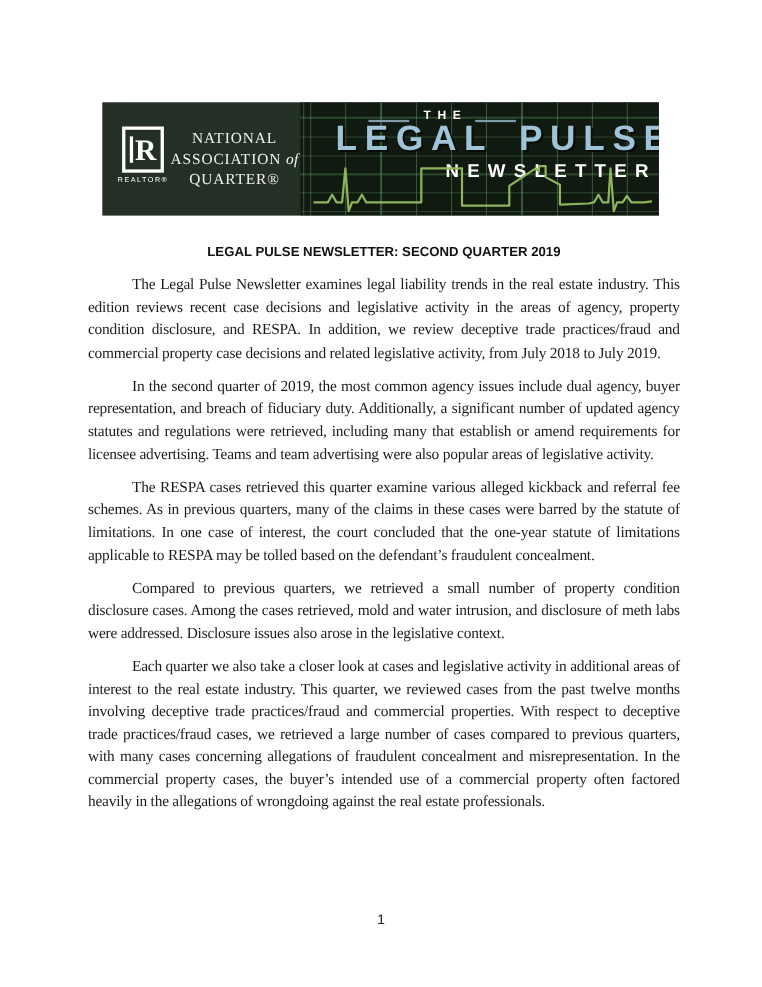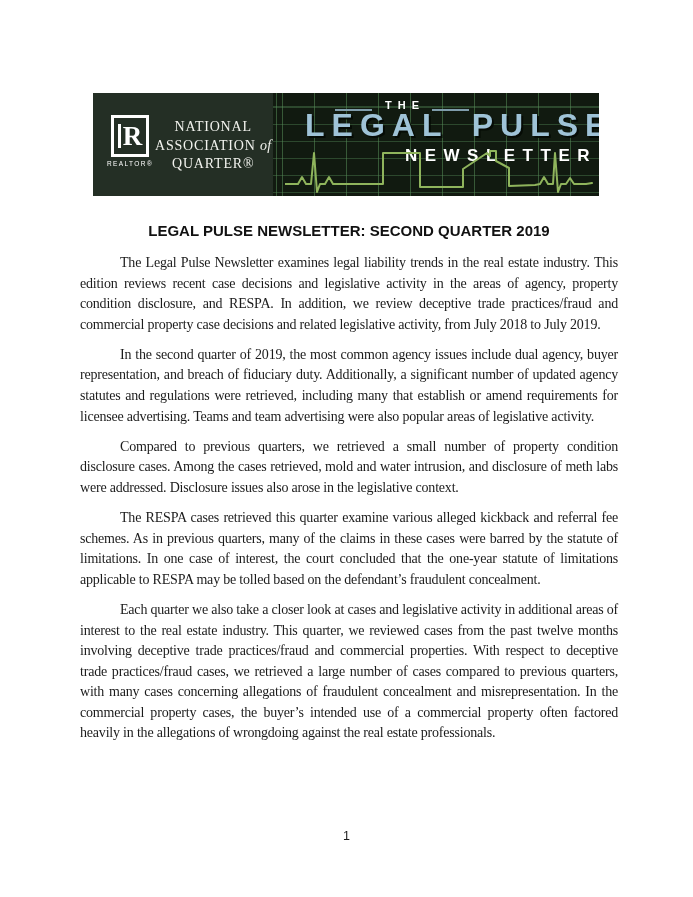--- a/index.html
+++ b/index.html
@@ -117,21 +117,21 @@
 
   
   .content {
     position: absolute;
     left: 80px; top: 222px;
     width: 538px;
     color: #1b1b1b;
   }
   .doc-title {
     margin: 0 0 14px 0;
-    font-size: 15px;
+    font-size: 12px;
     font-weight: bold;
     text-align: center;
     color: #111111;
   }
   .content p {
     margin: 0 0 9.5px 0;
     font-size: 14px;
     line-height: 20.6px;
     text-align: justify;
     text-indent: 40px;
@@ -179,20 +179,20 @@
       <svg class="ekg-svg" viewBox="0 0 308 46" aria-hidden="true">
         <polyline points="0,35 13,35 17,28 21,35 26,35 29,4 32,43 35,35 40,35 44,28 48,35 98,35 98,4 135,4 135,38 178,38 178,20 202,4 205,7 205,2 211,2 211,12 224,19 224,37 250,36 255,35 259,28 263,35 268,35 270,4 273,43 276,35 281,35 285,29 289,35 301,35 307,34" fill="none" stroke="#8fb45c" stroke-width="2" stroke-linejoin="round" stroke-linecap="round"></polyline>
       </svg>
     </div>
   </div>
 
   <div class="content">
     <h1 class="doc-title">LEGAL PULSE NEWSLETTER: SECOND QUARTER 2019</h1>
     <p>The Legal Pulse Newsletter examines legal liability trends in the real estate industry.  This edition reviews recent case decisions and legislative activity in the areas of agency, property condition disclosure, and RESPA. In addition, we review deceptive trade practices/fraud and commercial property case decisions and related legislative activity, from July 2018 to July 2019.</p>
     <p>In the second quarter of 2019, the most common agency issues include dual agency, buyer representation, and breach of fiduciary duty.  Additionally, a significant number of updated agency statutes and regulations were retrieved, including many that establish or amend requirements for licensee advertising. Teams and team advertising were also popular areas of legislative activity.</p>
+    <p>The RESPA cases retrieved this quarter examine various alleged kickback and referral fee schemes. As in previous quarters, many of the claims in these cases were barred by the statute of limitations. In one case of interest, the court concluded that the one-year statute of limitations applicable to RESPA may be tolled based on the defendant’s fraudulent concealment.</p>
     <p>Compared to previous quarters, we retrieved a small number of property condition disclosure cases.  Among the cases retrieved, mold and water intrusion, and disclosure of meth labs were addressed.  Disclosure issues also arose in the legislative context.</p>
-    <p>The RESPA cases retrieved this quarter examine various alleged kickback and referral fee schemes. As in previous quarters, many of the claims in these cases were barred by the statute of limitations. In one case of interest, the court concluded that the one-year statute of limitations applicable to RESPA may be tolled based on the defendant’s fraudulent concealment.</p>
     <p>Each quarter we also take a closer look at cases and legislative activity in additional areas of interest to the real estate industry.  This quarter, we reviewed cases from the past twelve months involving deceptive trade practices/fraud and commercial properties. With respect to deceptive trade practices/fraud cases, we retrieved a large number of cases compared to previous quarters, with many cases concerning allegations of fraudulent concealment and misrepresentation. In the commercial property cases, the buyer’s intended use of a commercial property often factored heavily in the allegations of wrongdoing against the real estate professionals.</p>
   </div>
 
   <div class="page-number">1</div>
 
 </div>
 
 </body></html>

